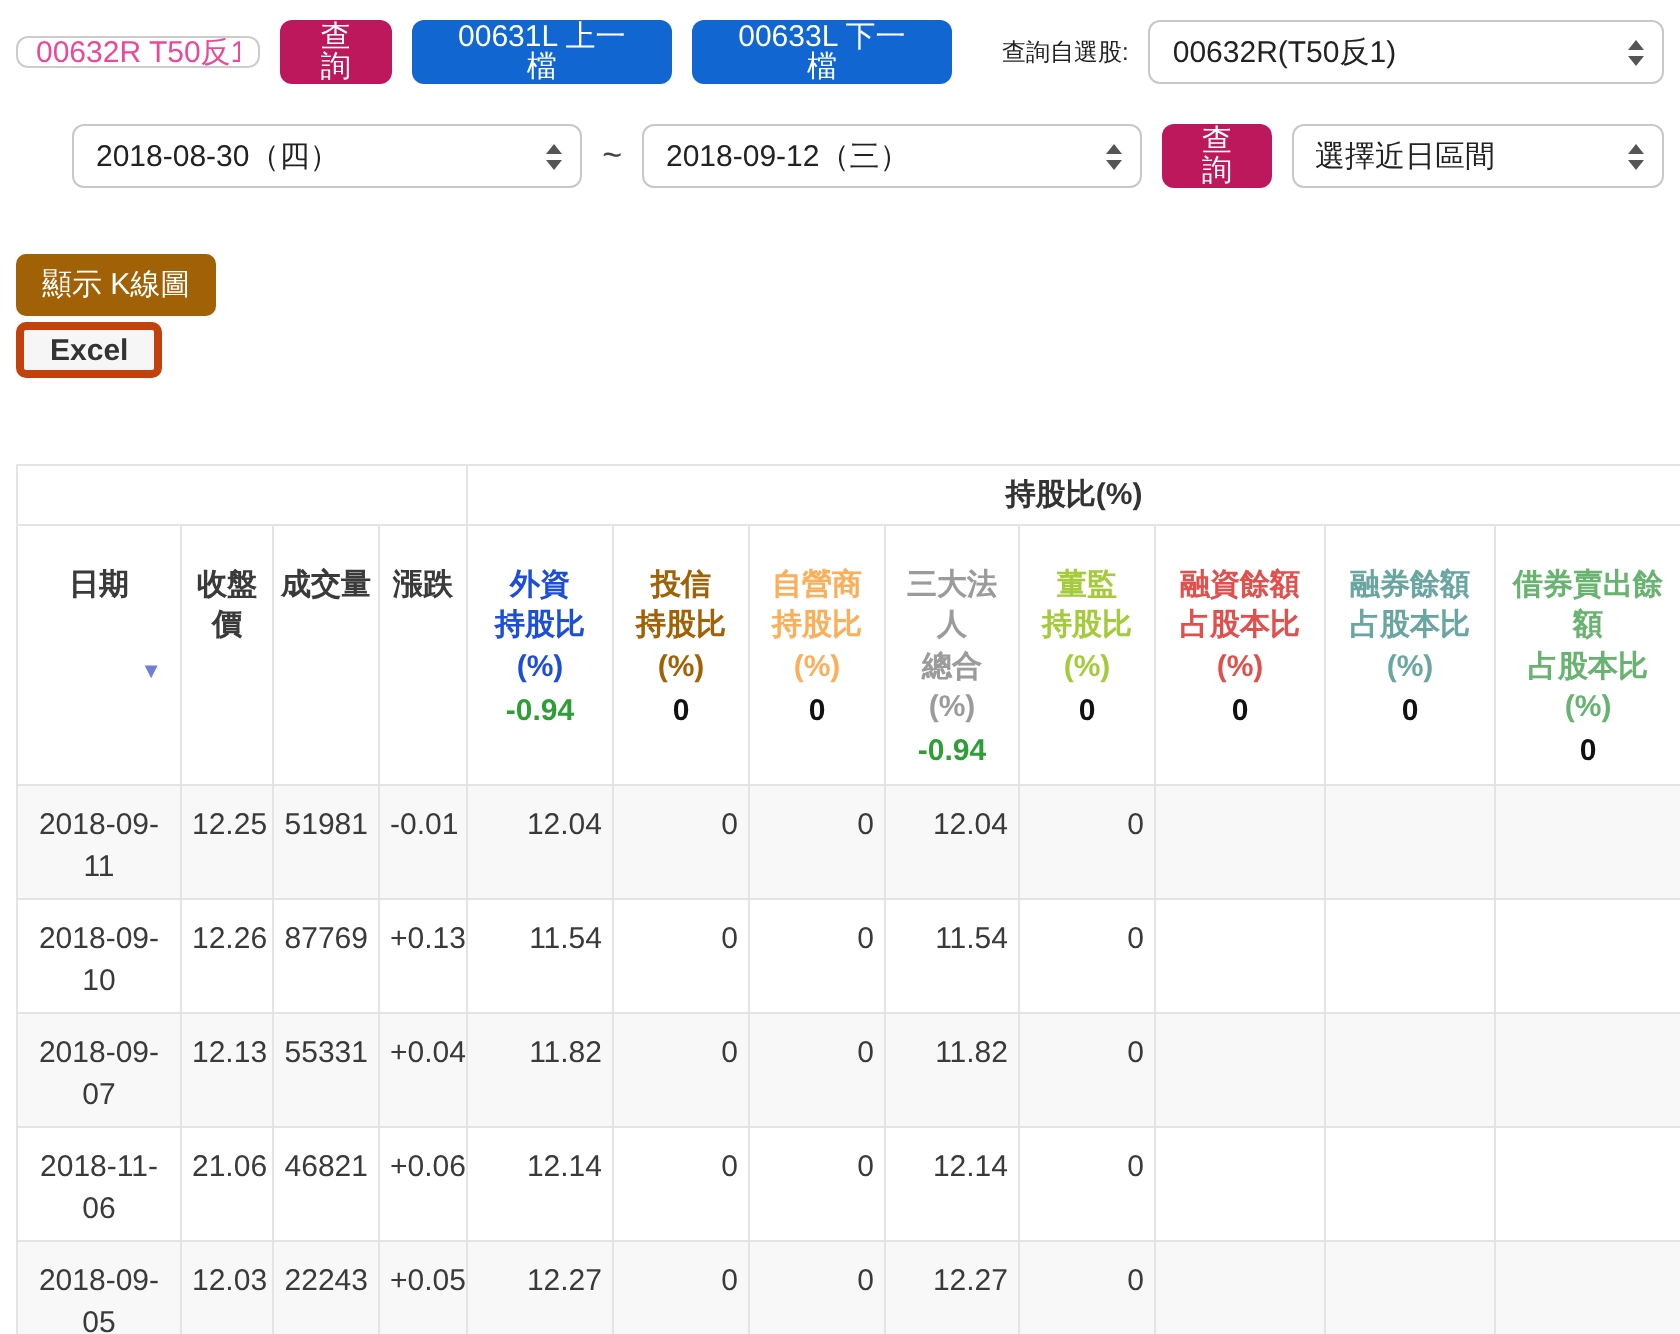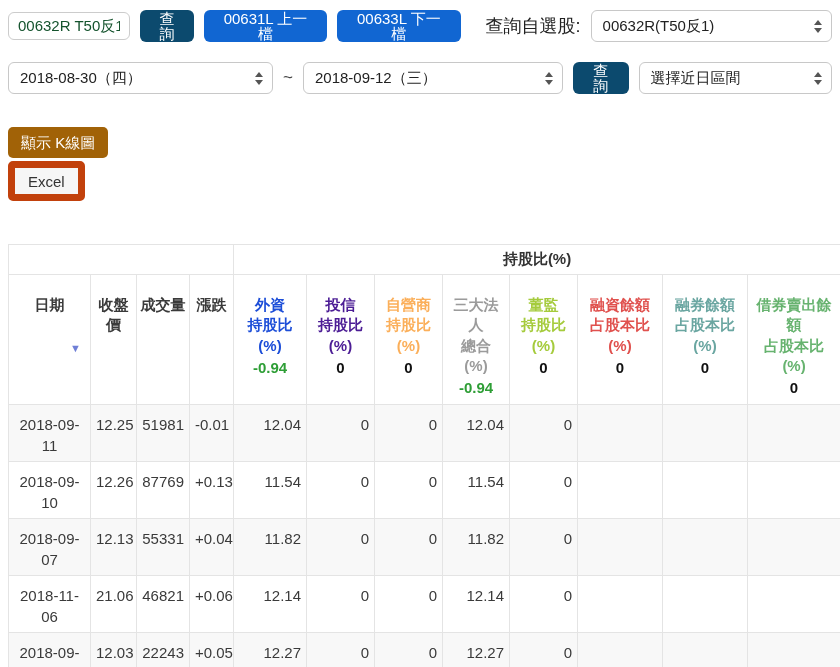--- a/index.html
+++ b/index.html
@@ -7,41 +7,41 @@
   body {
     width:840px; height:667px; overflow:hidden;
     font-family:"Liberation Sans","DejaVu Sans",sans-serif;
     color:#333;
   }
   .page { padding:10px 8px 0 8px; }
 
   
   .ctl-row { display:flex; align-items:center; gap:10px; }
   .row-1 { margin-top:0; }
-  .row-2 { margin-top:20px; }
+  .row-2 { margin-top:20px;margin-left:28px; }
 
   .text-input {
-    width:122px; height:28px; border:1px solid #ccc; border-radius:6px;
-    padding:0 9px; font-size:15px; color:#14532d; outline:none;
+    width:122px; height:16px; border:1px solid #ccc; border-radius:6px;
+    padding:0 9px; font-size:15px; color:#ec4899; outline:none;
     font-family:inherit; overflow:hidden; text-overflow:clip; white-space:nowrap;
   }
   .btn {
     height:32px; border:none; border-radius:6px; color:#fff;
     font-size:15px; padding:0 13px; font-family:inherit; cursor:pointer;
     display:inline-flex; align-items:center; justify-content:center;
     font-weight:500; line-height:1;
   }
-  .btn-red   { background:#0c4a6e; }
+  .btn-red   { background:#be185d; }
   .btn-blue  { background:#1166d2; padding:0 16px; }
   .btn-green { background:#a16207; height:31px; border-radius:5px; font-weight:400; }
   .btn-plain {
-    background:#f6f6f6; color:#333; border:7px solid #c2410c; height:40px;
-    border-radius:5px; font-weight:400; font-size:15px;
-  }
-  .ctl-label { font-size:18px; color:#222; white-space:nowrap; margin-left:15px; }
+    background:#f6f6f6; color:#333; border:4px solid #c2410c; height:28px;
+    border-radius:5px; font-weight:700; font-size:15px;
+  }
+  .ctl-label { font-size:12px; color:#222; white-space:nowrap; margin-left:15px; }
   .tilde { font-size:17px; color:#444; }
 
   .select {
     height:32px; border:1px solid #c8c8c8; border-radius:6px; background:#fff;
     display:flex; align-items:center; justify-content:space-between;
     padding:0 9px 0 11px; font-size:15px; color:#222; cursor:pointer;
     white-space:nowrap;
   }
   .sel-watchlist { width:259px; }
   .sel-start { width:270px; }
@@ -175,21 +175,21 @@
         <th>
           <div class="hlabel">漲跌</div>
         </th>
         <th>
           <div class="hlabel" style="color: #1d4ed8;">外資
 持股比
 (%)</div>
           <div class="hsum down">-0.94</div>
         </th>
         <th>
-          <div class="hlabel" style="color: #4c1d95;">投信
+          <div class="hlabel" style="color: #a16207;">投信
 持股比
 (%)</div>
           <div class="hsum neutral">0</div>
         </th>
         <th>
           <div class="hlabel" style="color: rgb(251, 175, 90);">自營商
 持股比
 (%)</div>
           <div class="hsum neutral">0</div>
         </th>

